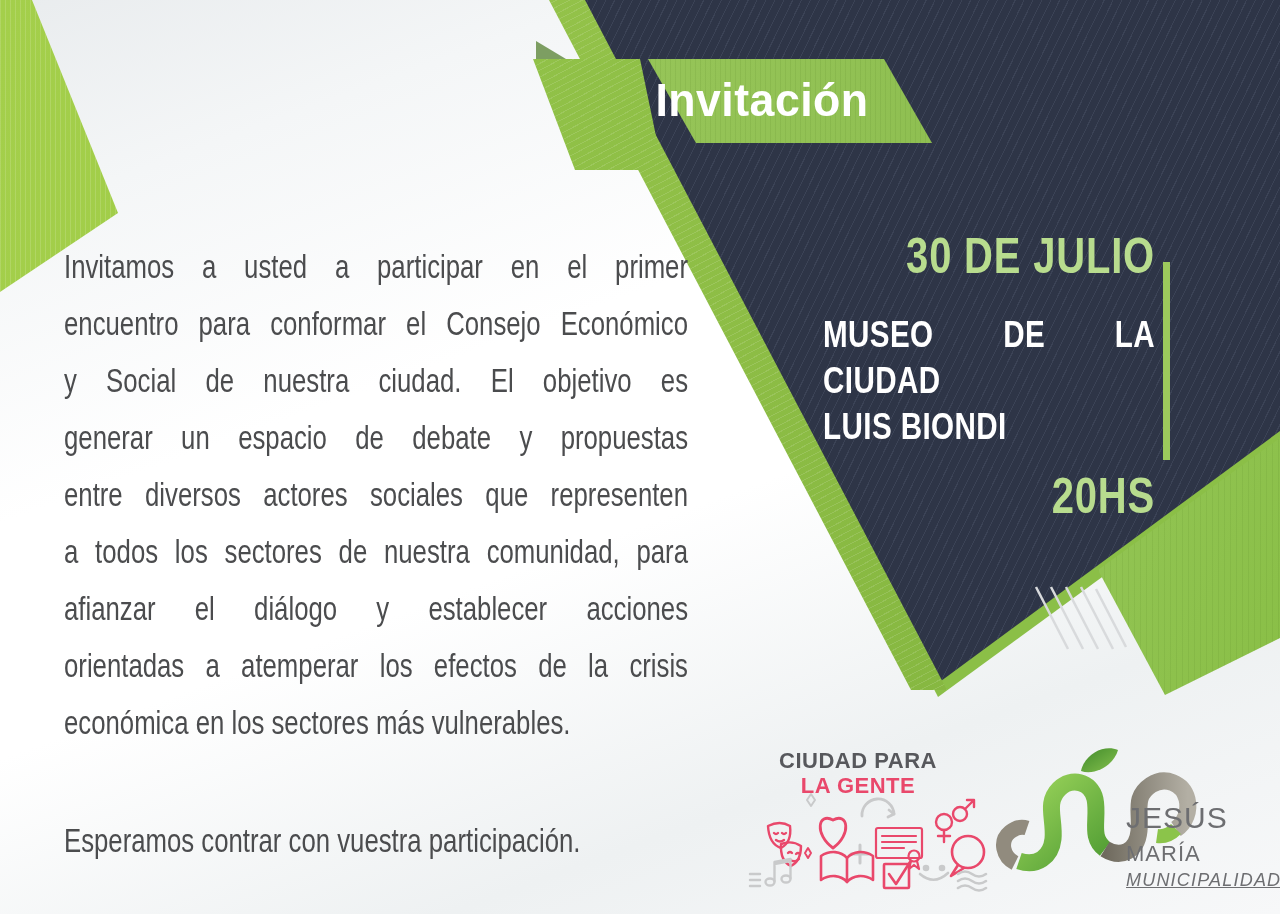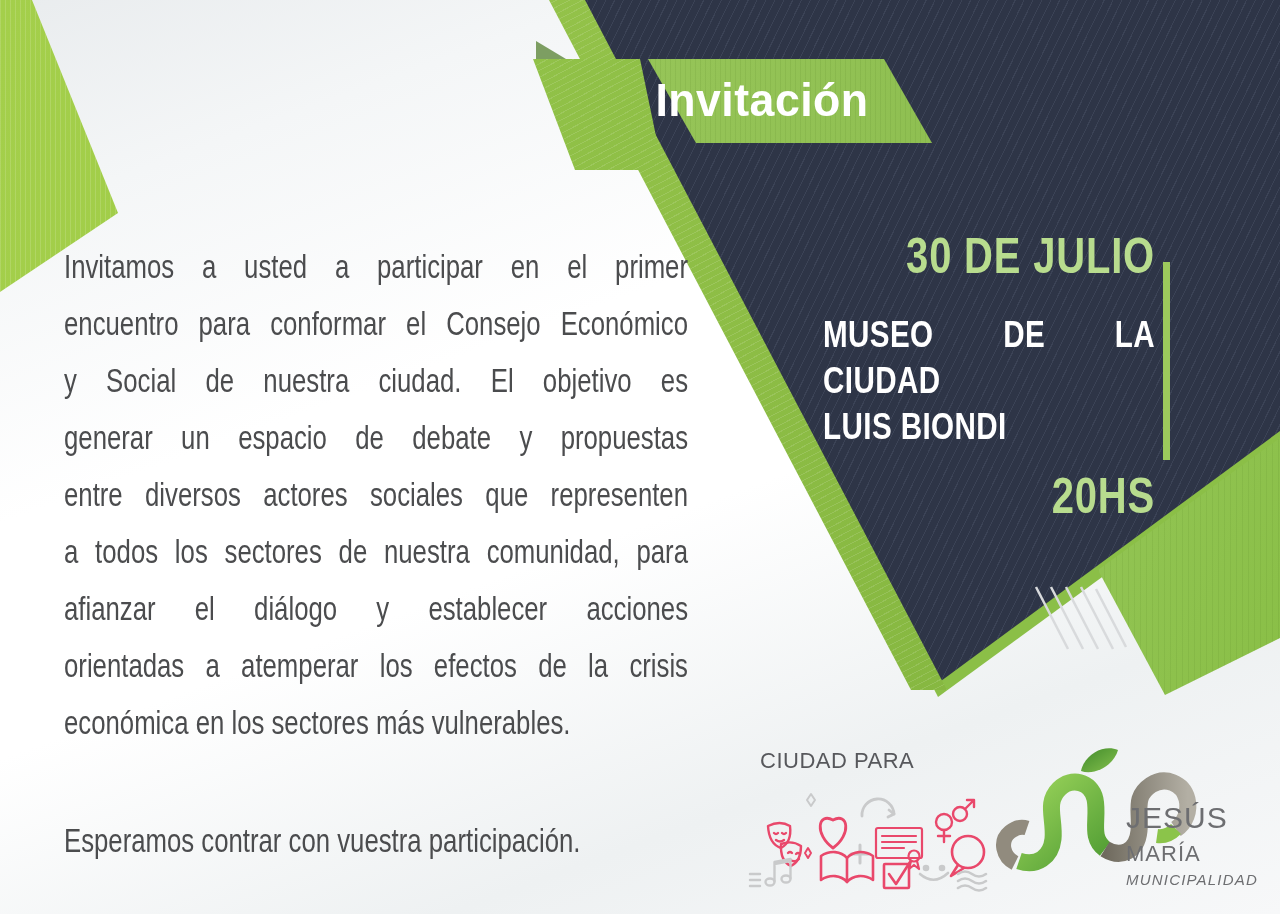--- a/index.html
+++ b/index.html
@@ -61,32 +61,32 @@
 
   
   .body-text{position:absolute;left:64px;top:238px;width:800px;
     transform:scaleX(.78);transform-origin:top left;color:#4b4c4e;font-size:33px;line-height:57px;}
   .body-line{text-align:justify;text-align-last:justify;white-space:nowrap;}
   .body-line.last{text-align-last:left;}
   .closing-text{position:absolute;left:64px;top:812px;width:800px;
     transform:scaleX(.78);transform-origin:top left;color:#4b4c4e;font-size:33px;line-height:57px;}
 
   
-  .campaign-text{position:absolute;left:760px;top:748px;width:196px;text-align:left;
-    font-size:22px;line-height:25px;letter-spacing:.5px;}
+  .campaign-text{position:absolute;left:760px;top:748px;width:196px;text-align:center;
+    font-size:22px;line-height:25px;letter-spacing:.5px;font-weight:bold;}
   .campaign-l1{color:#57585c;}
   .campaign-l2{color:#e9486b;}
   .campaign-icons{position:absolute;left:748px;top:792px;}
 
   
   .jm-ribbon{position:absolute;left:985px;top:735px;}
   .jm-text{position:absolute;left:1126px;top:800px;color:#6d6e71;}
   .jm-name1{font-size:30px;line-height:35px;letter-spacing:1px;}
   .jm-name2{font-size:22px;line-height:37px;letter-spacing:1px;}
-  .jm-sub{font-size:15px;line-height:16px;font-style:italic;letter-spacing:1.2px;}
+  .jm-sub{font-size:18px;line-height:16px;font-style:italic;letter-spacing:1.2px;text-decoration:underline;}
 </style>
 </head>
 <body>
 
 <div class="canvas">
 
   <div class="shape tri-topleft"></div>
   <div class="shape green-under"></div>
   <div class="shape navy-panel"></div>
   <div class="shape band-diag"></div>
@@ -124,20 +124,21 @@
     <div class="body-line">a todos los sectores de nuestra comunidad, para</div>
     <div class="body-line">afianzar el diálogo y establecer acciones</div>
     <div class="body-line">orientadas a atemperar los efectos de la crisis</div>
     <div class="body-line last">económica en los sectores más vulnerables.</div>
   </div>
 
   <div class="closing-text">Esperamos contrar con vuestra participación.</div>
 
   <div class="campaign-text">
     <div class="campaign-l1">CIUDAD PARA</div>
+    <div class="campaign-l2">LA GENTE</div>
   </div>
 
   <svg class="campaign-icons" width="240" height="100" viewBox="0 0 240 100">
     <g fill="none" stroke-linecap="round" stroke-linejoin="round">
       <g stroke="#c9cacb" stroke-width="2">
         <path d="M63 2 L67 8 L63 14 L59 8 Z"></path>
       </g>
       <g stroke="#e9486b" stroke-width="2.4">
         <path d="M20 34 q12 -6 22 0 q2 16 -9 22 q-12 -4 -13 -22 Z"></path>
         <path d="M33 52 q11 -4 20 2 q0 15 -10 20 q-11 -5 -10 -22 Z"></path>

